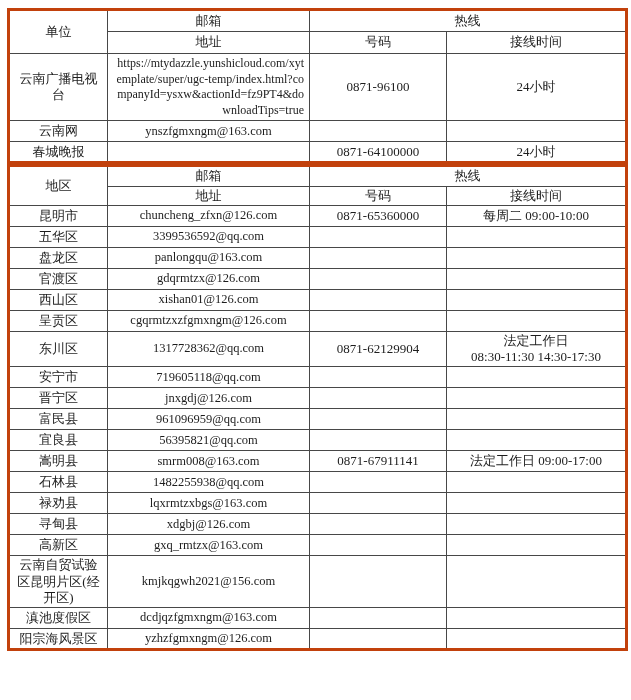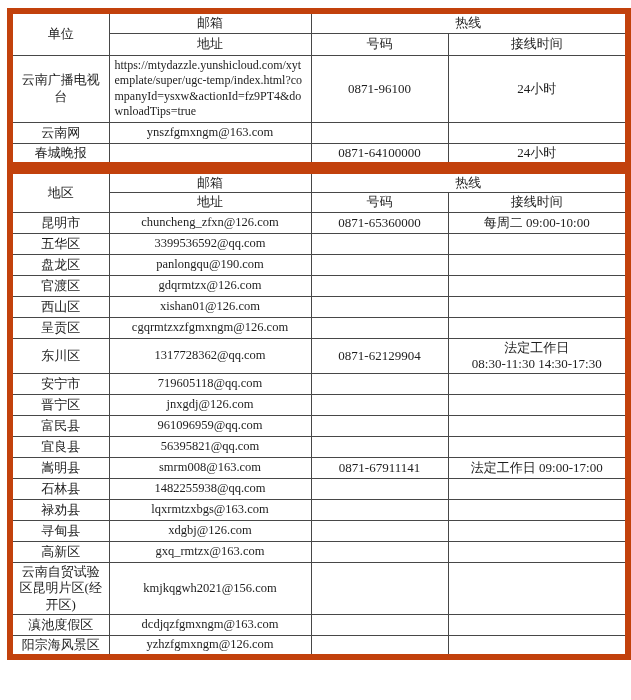--- a/index.html
+++ b/index.html
@@ -20,42 +20,42 @@
     line-height:17px;
     letter-spacing:0.5px;
     color:#111;
   }
   .doc-title.second{margin-top:16px;}
   table{
     border-collapse:collapse;
     table-layout:fixed;
     margin-left:7px;
     width:618px;
-    border:6px solid #c2410c;
+    border:3px solid #c2410c;
   }
   col.c1{width:99px;}
   col.c2{width:202px;}
   col.c3{width:137px;}
   col.c4{width:180px;}
   th,td{
     border:1px solid #474747;
     padding:1px 4px;
     text-align:center;
     vertical-align:middle;
     font-size:13px;
     font-weight:normal;
     line-height:1.25;
     white-space:pre-line;
     overflow:hidden;
     color:#1d1d1d;
   }
   th{font-size:13px;}
   td.email{font-size:12.5px;margin-top:7px;}
   td.url{
-    text-align:left;
+    text-align:right;
     word-break:break-all;
     font-size:12px;
     line-height:1.3;
     padding:2px 5px;
   }
   
   #provincial-table tr.hdr{height:22px;}
   #provincial-table tr.r-tall{height:63px;}
   #provincial-table tr.r{height:21px;}
   #city-table tr.hdr{height:19px;}
@@ -137,21 +137,21 @@
           <td>每周二 09:00-10:00</td>
         </tr>
       <tr class="r">
           <td>五华区</td>
           <td class="email">3399536592@qq.com</td>
           <td></td>
           <td></td>
         </tr>
       <tr class="r">
           <td>盘龙区</td>
-          <td class="email">panlongqu@190.com</td>
+          <td class="email">panlongqu@163.com</td>
           <td></td>
           <td></td>
         </tr>
       <tr class="r">
           <td>官渡区</td>
           <td class="email">gdqrmtzx@126.com</td>
           <td></td>
           <td></td>
         </tr>
       <tr class="r">

